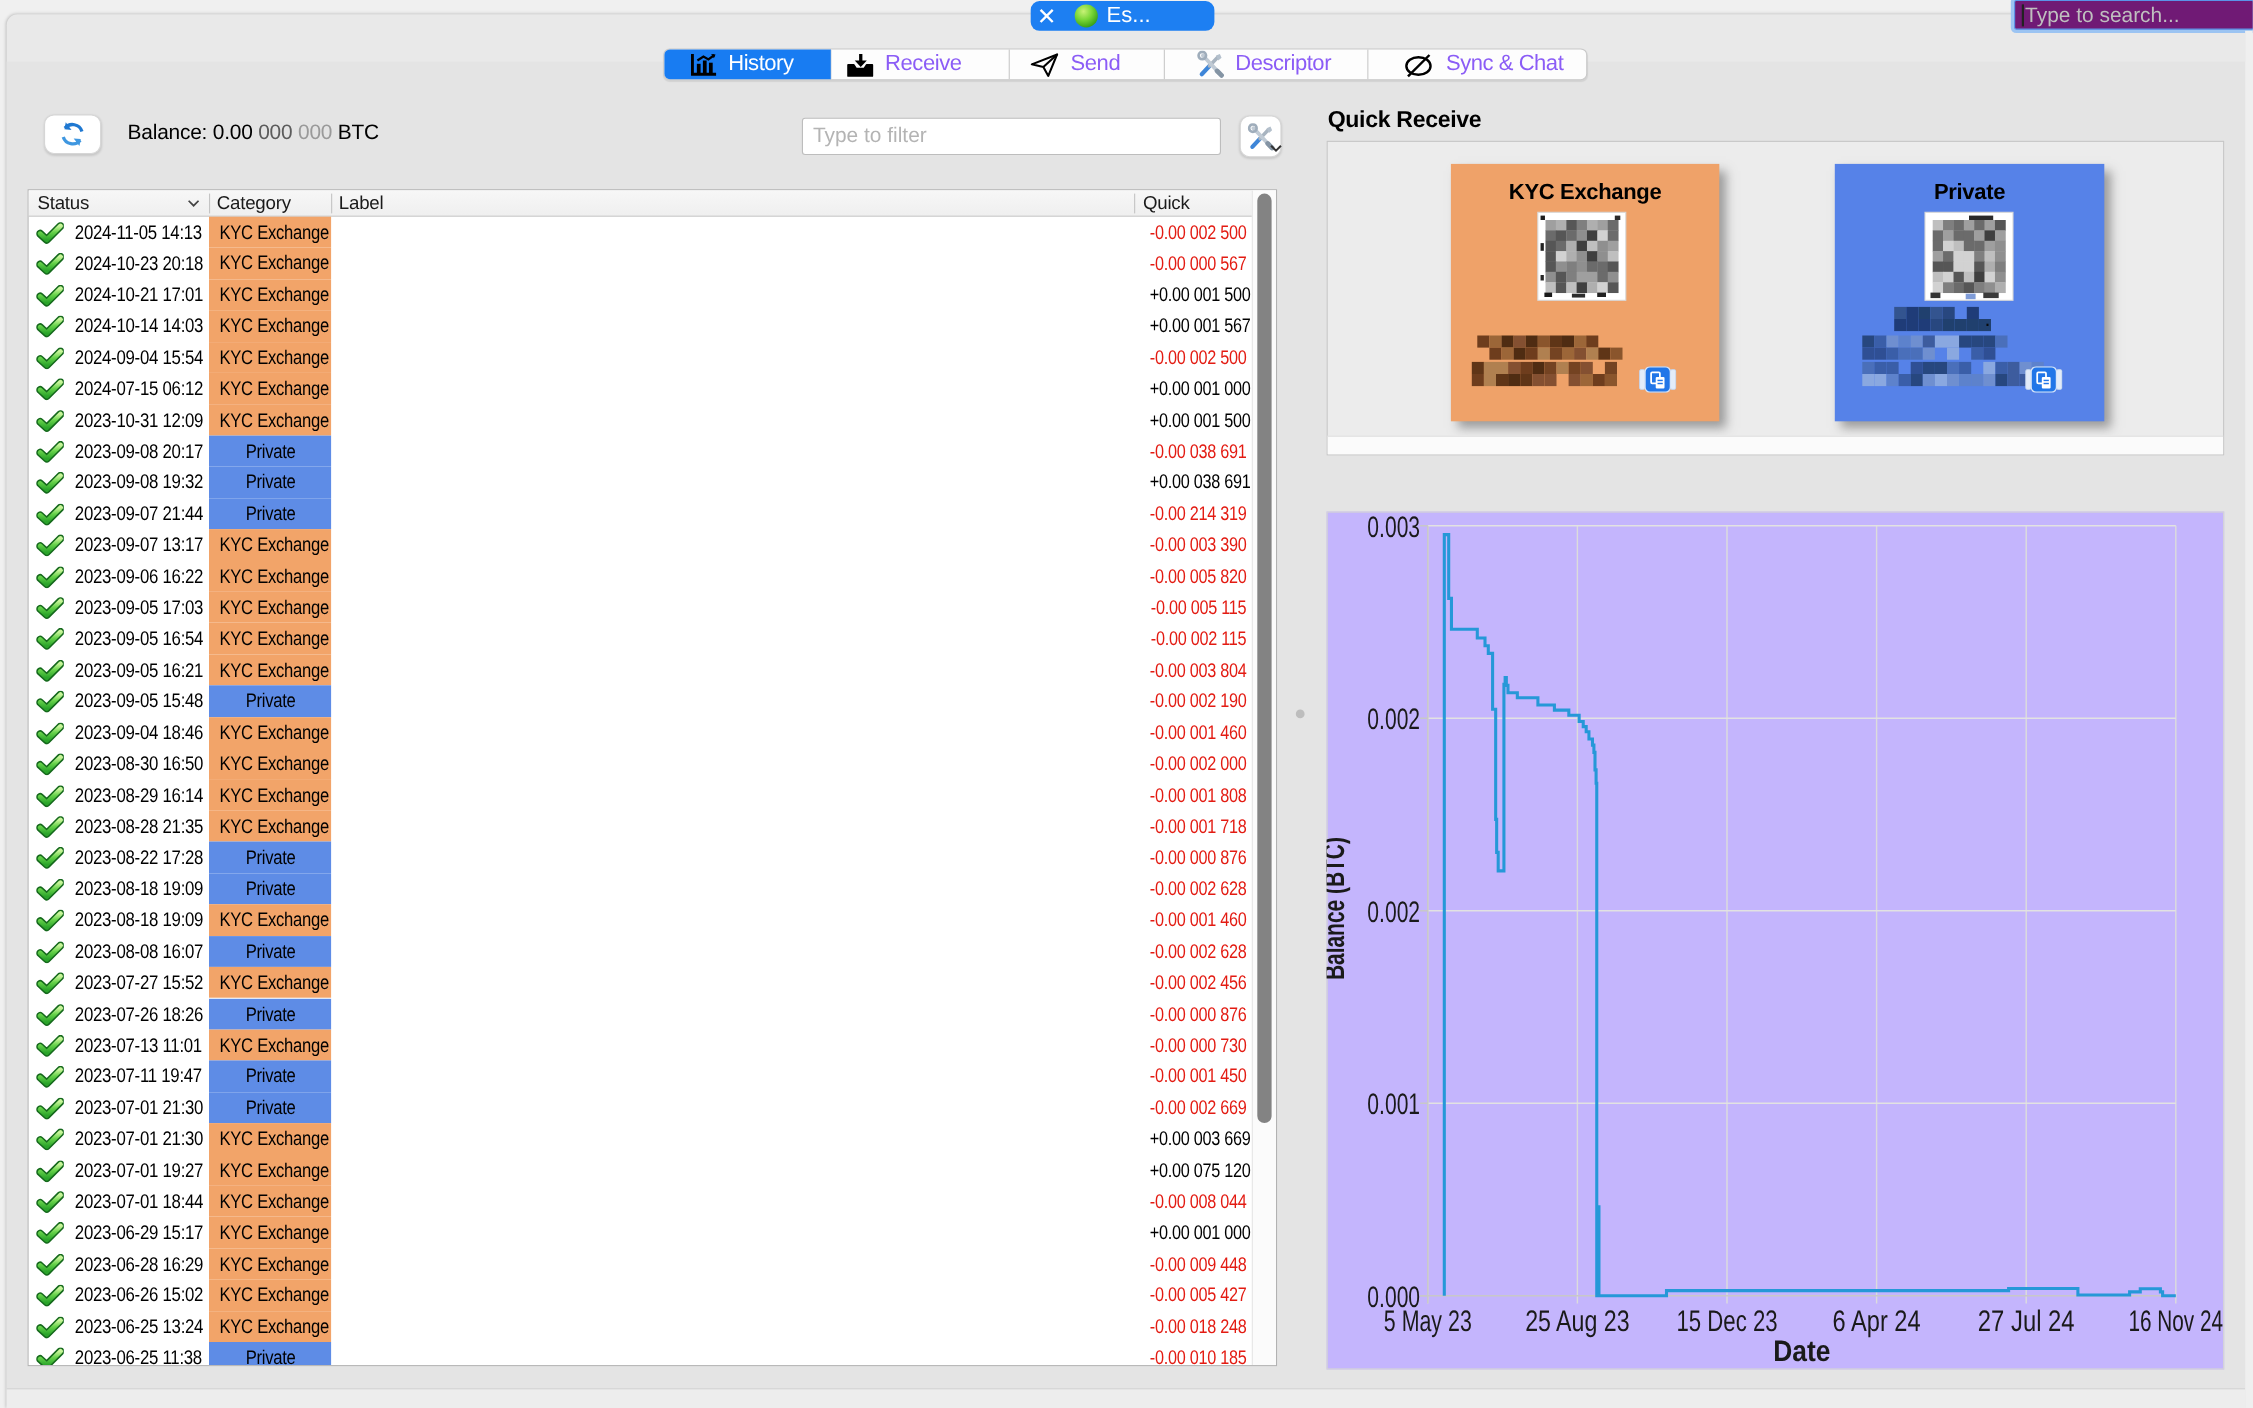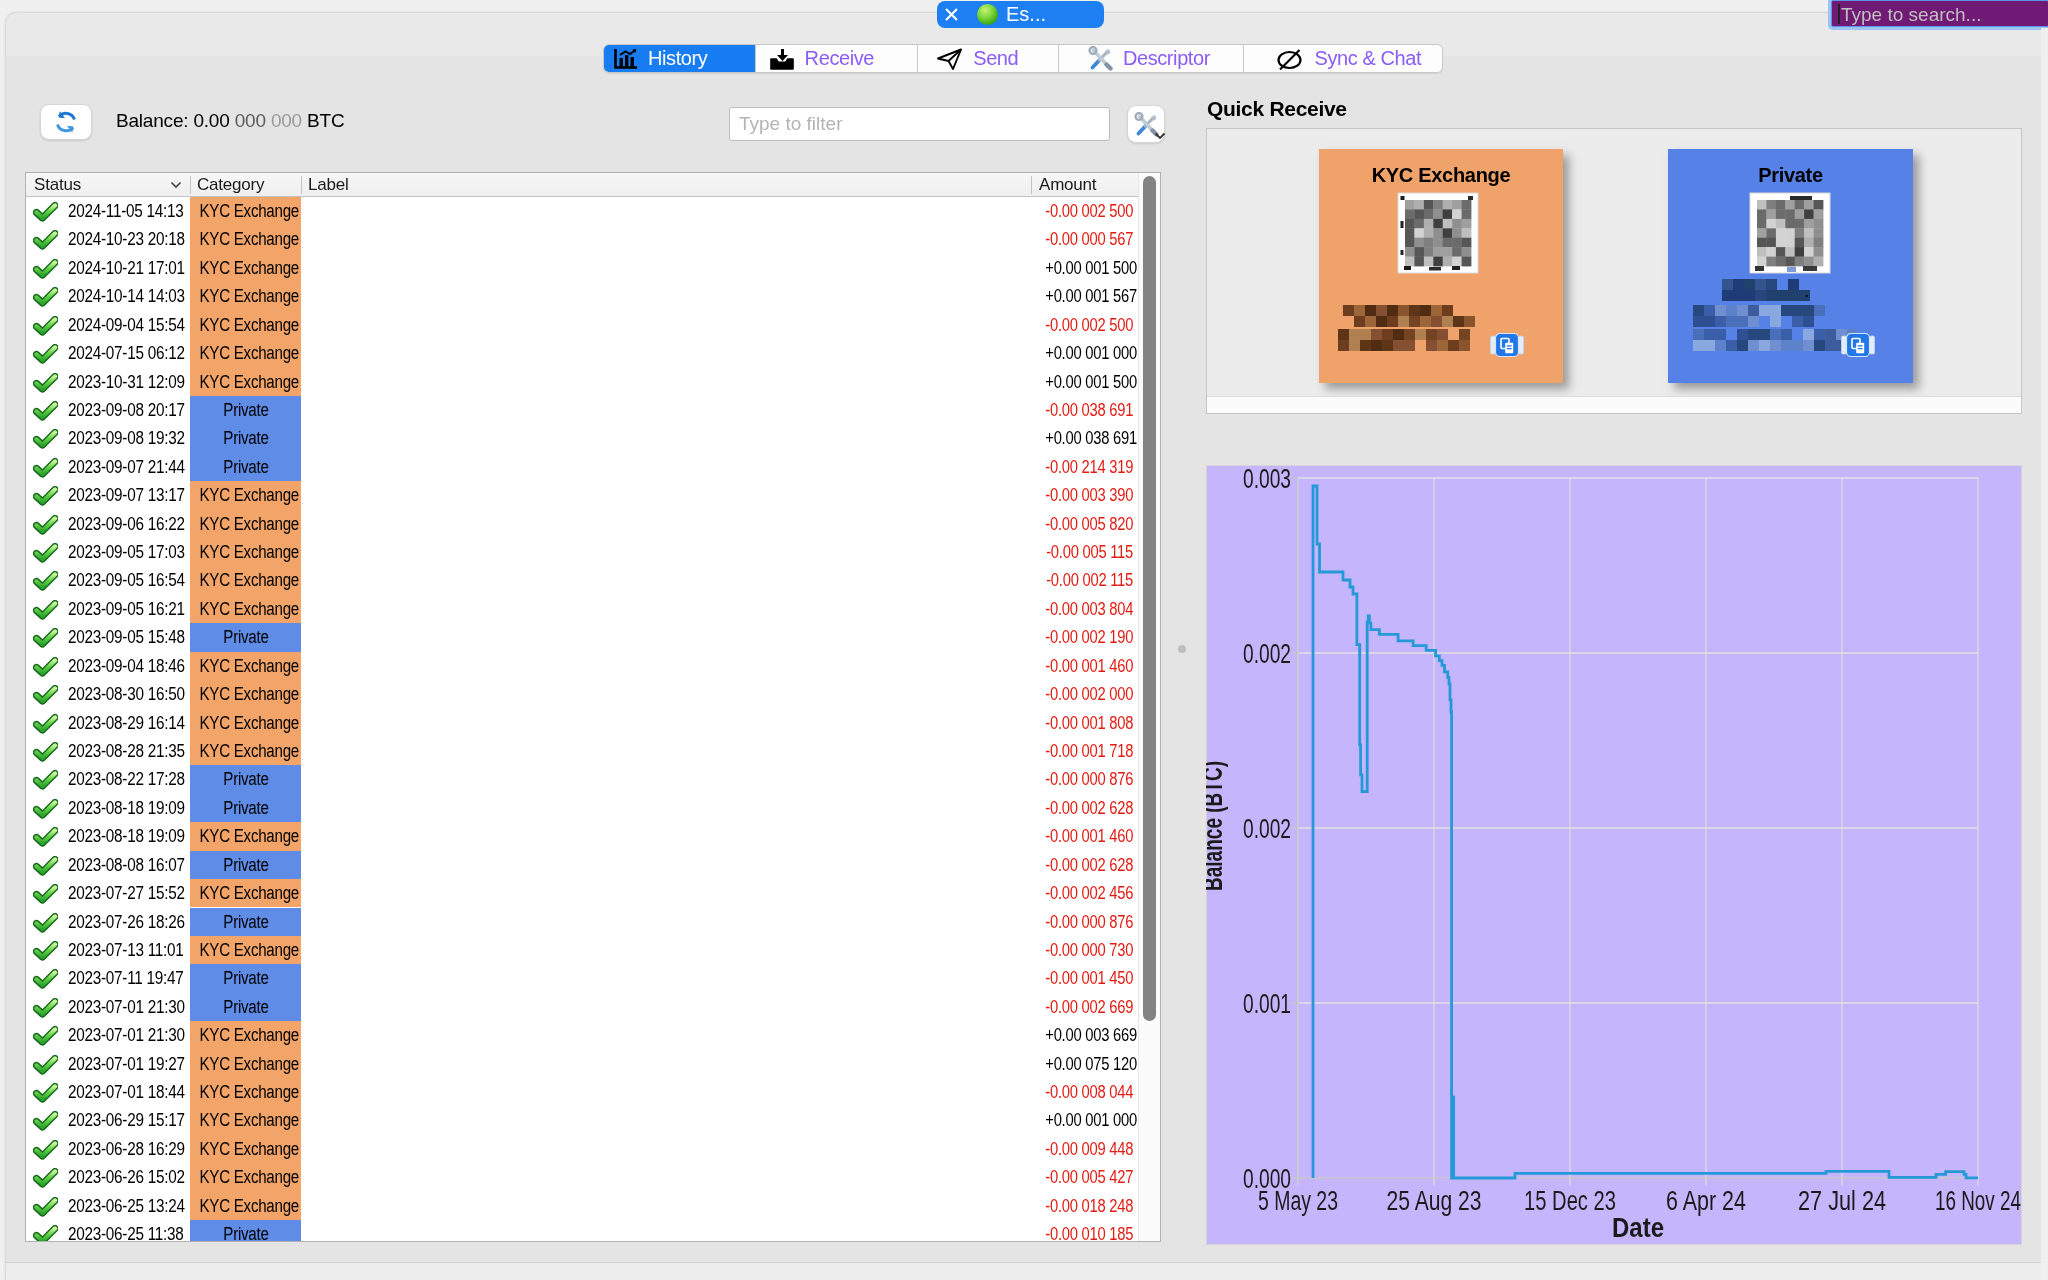--- a/index.html
+++ b/index.html
@@ -16,21 +16,21 @@
 #pill .t { position:absolute; left:69px; top:2px; font-size:20px; color:#fff; }
 #search { left:1831px; top:0px; width:218px; height:27px; background:#701a75; border:1px solid #5a93e8; box-shadow:0 0 0 3px #9cc4f2; border-radius:2px; }
 #search .ph { position:absolute; left:9px; top:3px; font-size:19px; color:#bfbfbf; }
 #search .caret { position:absolute; left:6px; top:3px; width:1.5px; height:20px; background:#222; }
 
 
 #tabs { left:603px; top:44px; width:840px; height:29px; background:#fdfdfd; border:1px solid #c9c9c9; border-radius:6px; box-shadow:0 1px 1px rgba(0,0,0,0.08); display:flex; }
 .tab { height:100%; display:flex; align-items:center; font-size:20px; color:#8b5cf6; border-right:1px solid #c9c9c9; }
 .tab svg { flex:none; }
 .tab span { margin-left:10px; white-space:nowrap; letter-spacing:-0.4px; }
-#tab-h { width:152px; background:#187cf2; color:#fff; border-radius:5px 0 0 5px; padding-left:9px; }
+#tab-h { width:152px; background:#187cf2; color:#fff; border-radius:5px 0 0 5px; padding-left:23px; }
 #tab-r { width:163px; padding-left:13px; }
 #tab-s { width:141px; padding-left:18px; }
 #tab-d { width:186px; padding-left:29px; }
 #tab-c { width:198px; padding-left:32px; border-right:none; }
 
 
 #refreshbtn { left:40px; top:104px; width:52px; height:36px; background:#fff; border:1px solid #d6d6d6; border-radius:9px; box-shadow:0 1px 2px rgba(0,0,0,0.12); display:flex; align-items:center; justify-content:center; }
 #balance { left:116px; top:110px; font-size:19px; letter-spacing:-0.2px; color:#000; }
 #balance .g1 { color:#5c5c5c; } #balance .g2 { color:#9a9a9a; }
 #filter { left:729px; top:107px; width:381px; height:34px; background:#fff; border:1px solid #bdbdbd; border-radius:3px; }
@@ -169,21 +169,21 @@
 <div id="thead">
       <span style="left:8px">Status</span>
       <svg width="12" height="8" viewBox="0 0 12 8" style="position:absolute;left:144px;top:8px">
         <path d="M1.5 1.5 L6 6 L10.5 1.5" fill="none" stroke="#444" stroke-width="1.6"></path>
       </svg>
       <div class="hsep" style="left:164px"></div>
       <span style="left:171px">Category</span>
       <div class="hsep" style="left:275px"></div>
       <span style="left:282px">Label</span>
       <div class="hsep" style="left:1005px"></div>
-      <span style="left:1013px">Amount</span>
+      <span style="left:1013px">Quick</span>
     </div>
 <div class="tr" style="top:24.00px">
       <svg class="chk" width="25" height="20" viewBox="0 0 25 20">
 <defs>
           <linearGradient id="gg" x1="0" y1="0" x2="0" y2="1">
 <stop offset="0" stop-color="#c8f59a"></stop>
             <stop offset="0.45" stop-color="#66d24a"></stop>
             <stop offset="1" stop-color="#2aa42a"></stop>
           </linearGradient>
         </defs>

